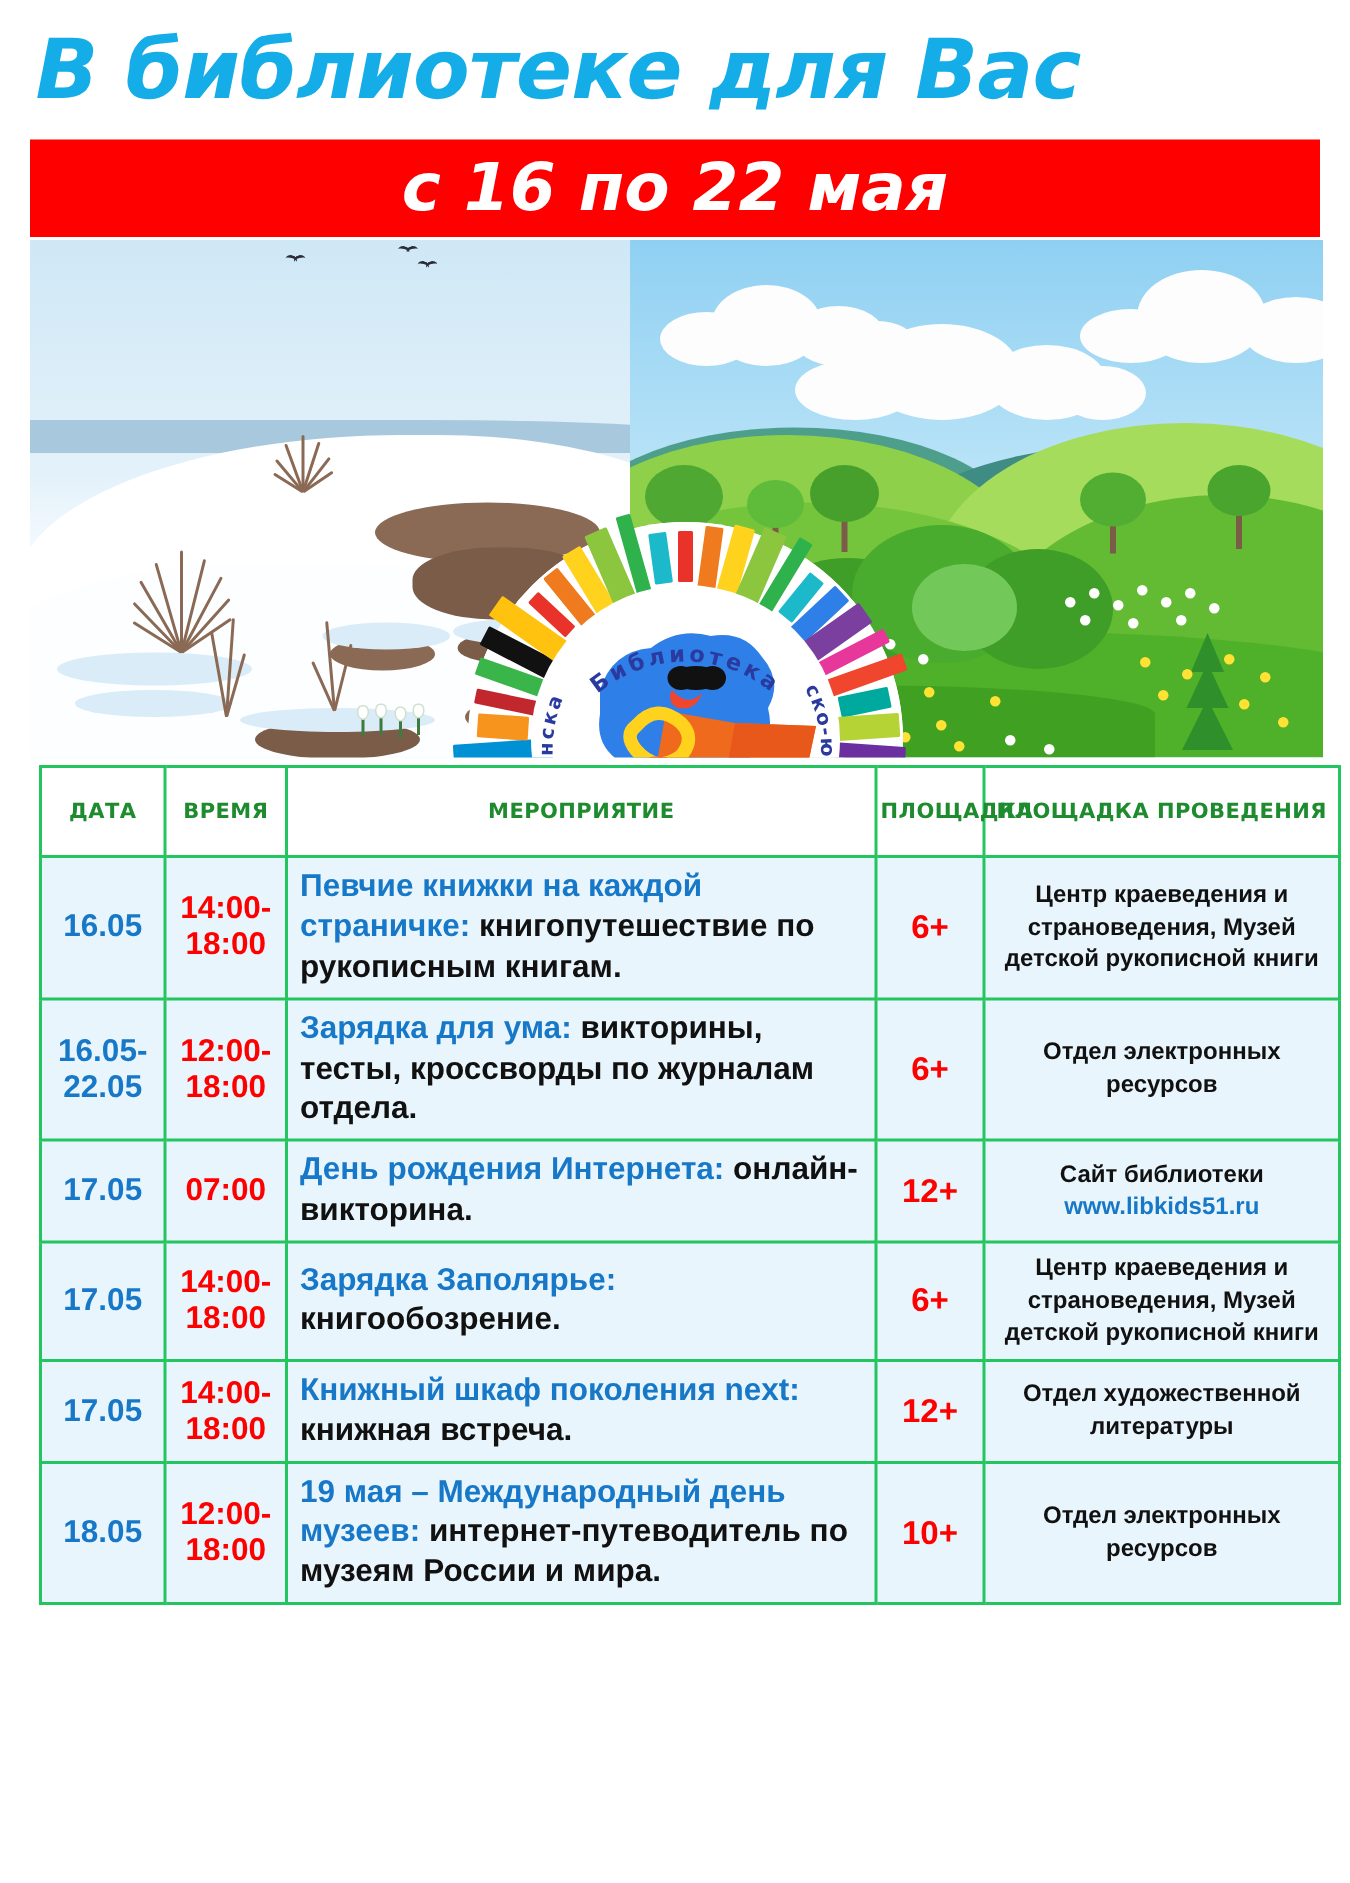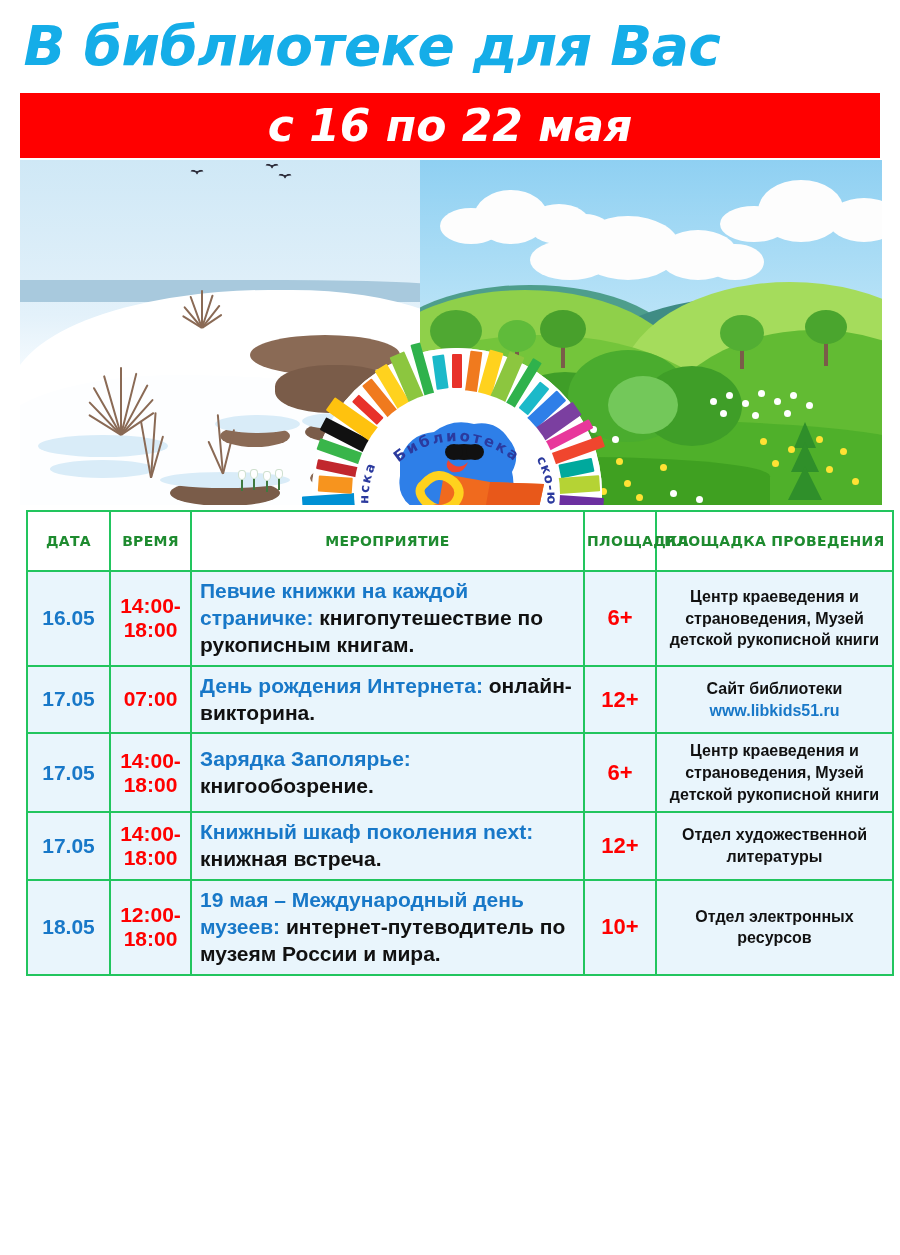--- a/index.html
+++ b/index.html
@@ -551,20 +551,27 @@
         <th>ПЛОЩАДКА ПРОВЕДЕНИЯ</th>
       </tr>
     </thead>
     <tbody id="schedule-body">
         <tr>
           <td class="cell-date">16.05</td>
           <td class="cell-time">14:00-<br>18:00</td>
           <td class="cell-event"><span class="hl">Певчие книжки на каждой страничке:</span><span> книгопутешествие по рукописным книгам.</span></td>
           <td class="cell-age">6+</td>
           <td class="cell-venue"><span>Центр краеведения и страноведения, Музей детской рукописной книги</span></td>
+        </tr>
+        <tr>
+          <td class="cell-date">16.05-<br>22.05</td>
+          <td class="cell-time">12:00-<br>18:00</td>
+          <td class="cell-event"><span class="hl">Зарядка для ума:</span><span> викторины, тесты, кроссворды по журналам отдела.</span></td>
+          <td class="cell-age">6+</td>
+          <td class="cell-venue"><span>Отдел электронных ресурсов</span></td>
         </tr>
         <tr>
           <td class="cell-date">17.05</td>
           <td class="cell-time">07:00</td>
           <td class="cell-event"><span class="hl">День рождения Интернета:</span><span> онлайн-викторина.</span></td>
           <td class="cell-age">12+</td>
           <td class="cell-venue"><span>Сайт библиотеки</span><span class="url">www.libkids51.ru</span></td>
         </tr>
         <tr>
           <td class="cell-date">17.05</td>

